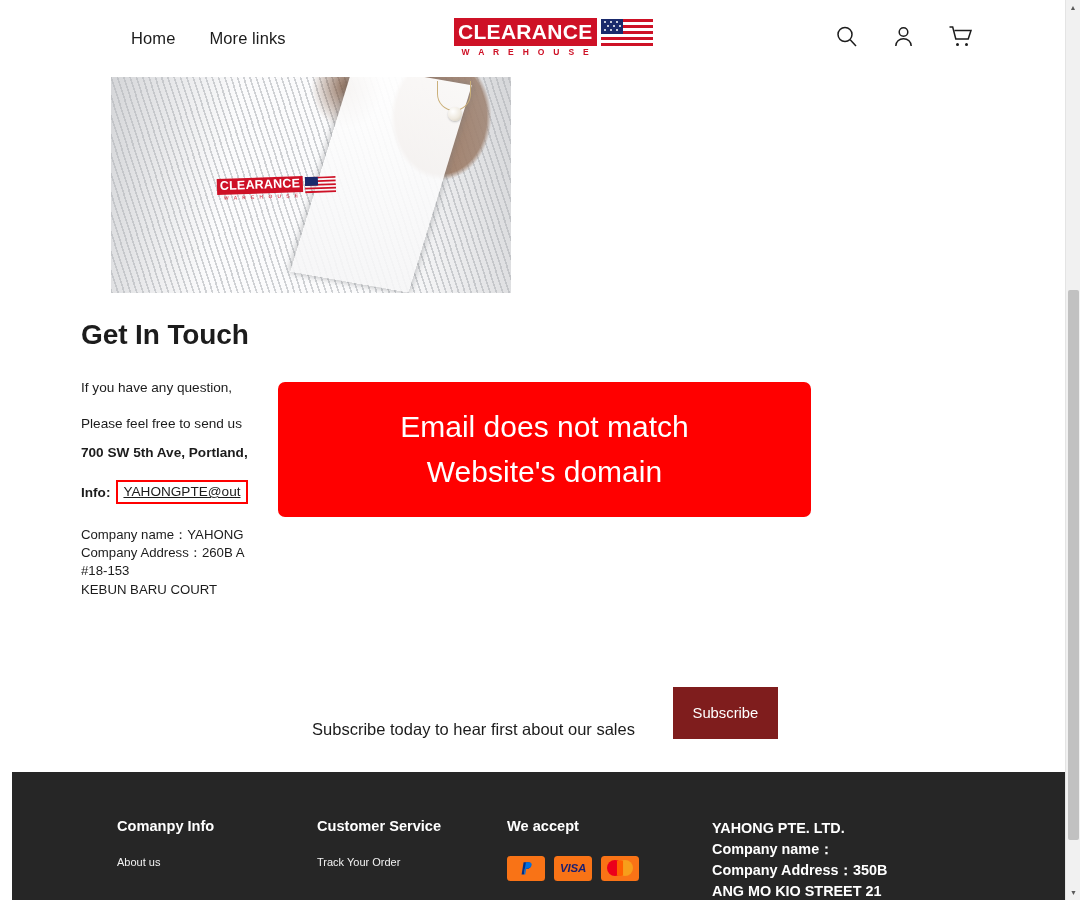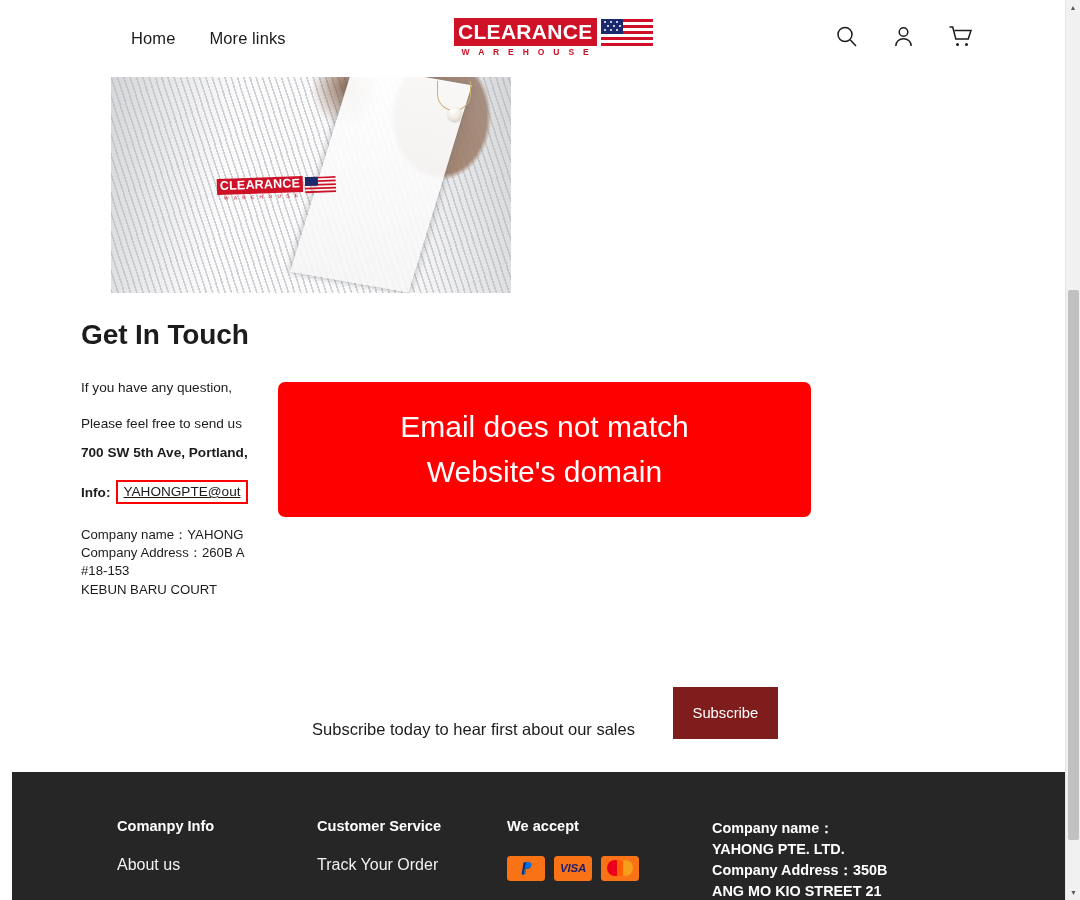--- a/index.html
+++ b/index.html
@@ -194,21 +194,21 @@
   }
   .fcol-1 { width: 200px; }
   .fcol-2 { width: 190px; }
   .fcol-3 { width: 205px; }
   .fcol-4 { width: 250px; }
   .fcol-title {
     font-size: 14.6px; font-weight: bold; color: #ffffff;
     margin-bottom: 22px;
   }
   .flink {
-    display: block; font-size: 16px; color: #f2f2f2;
+    display: block; font-size: 11px; color: #f2f2f2;
     text-decoration: none; margin-bottom: 16px;
   }
   .pay-row { display: flex; gap: 9px; align-items: center; }
   .pay-badge {
     width: 38px; height: 25px; background: #f97316;
     border-radius: 3.5px;
     display: flex; align-items: center; justify-content: center;
   }
   .visa-text {
     color: #1a1f71; font-weight: bold; font-size: 11.5px;
@@ -393,22 +393,22 @@
               <span class="l"></span>
                 <span class="r"></span>
                 <span class="m"></span>
             </div>
           </div>
         </div>
       </div>
 
       <div class="fcol-4">
         <div class="company-block">
+          <div>YAHONG PTE. LTD.</div>
           <div>Company name：</div>
-          <div>YAHONG PTE. LTD.</div>
           <div>Company Address：350B</div>
           <div>ANG MO KIO STREET 21</div>
 
         </div>
       </div>
 
     </div>
   </div>
 
   <div class="error-banner">

